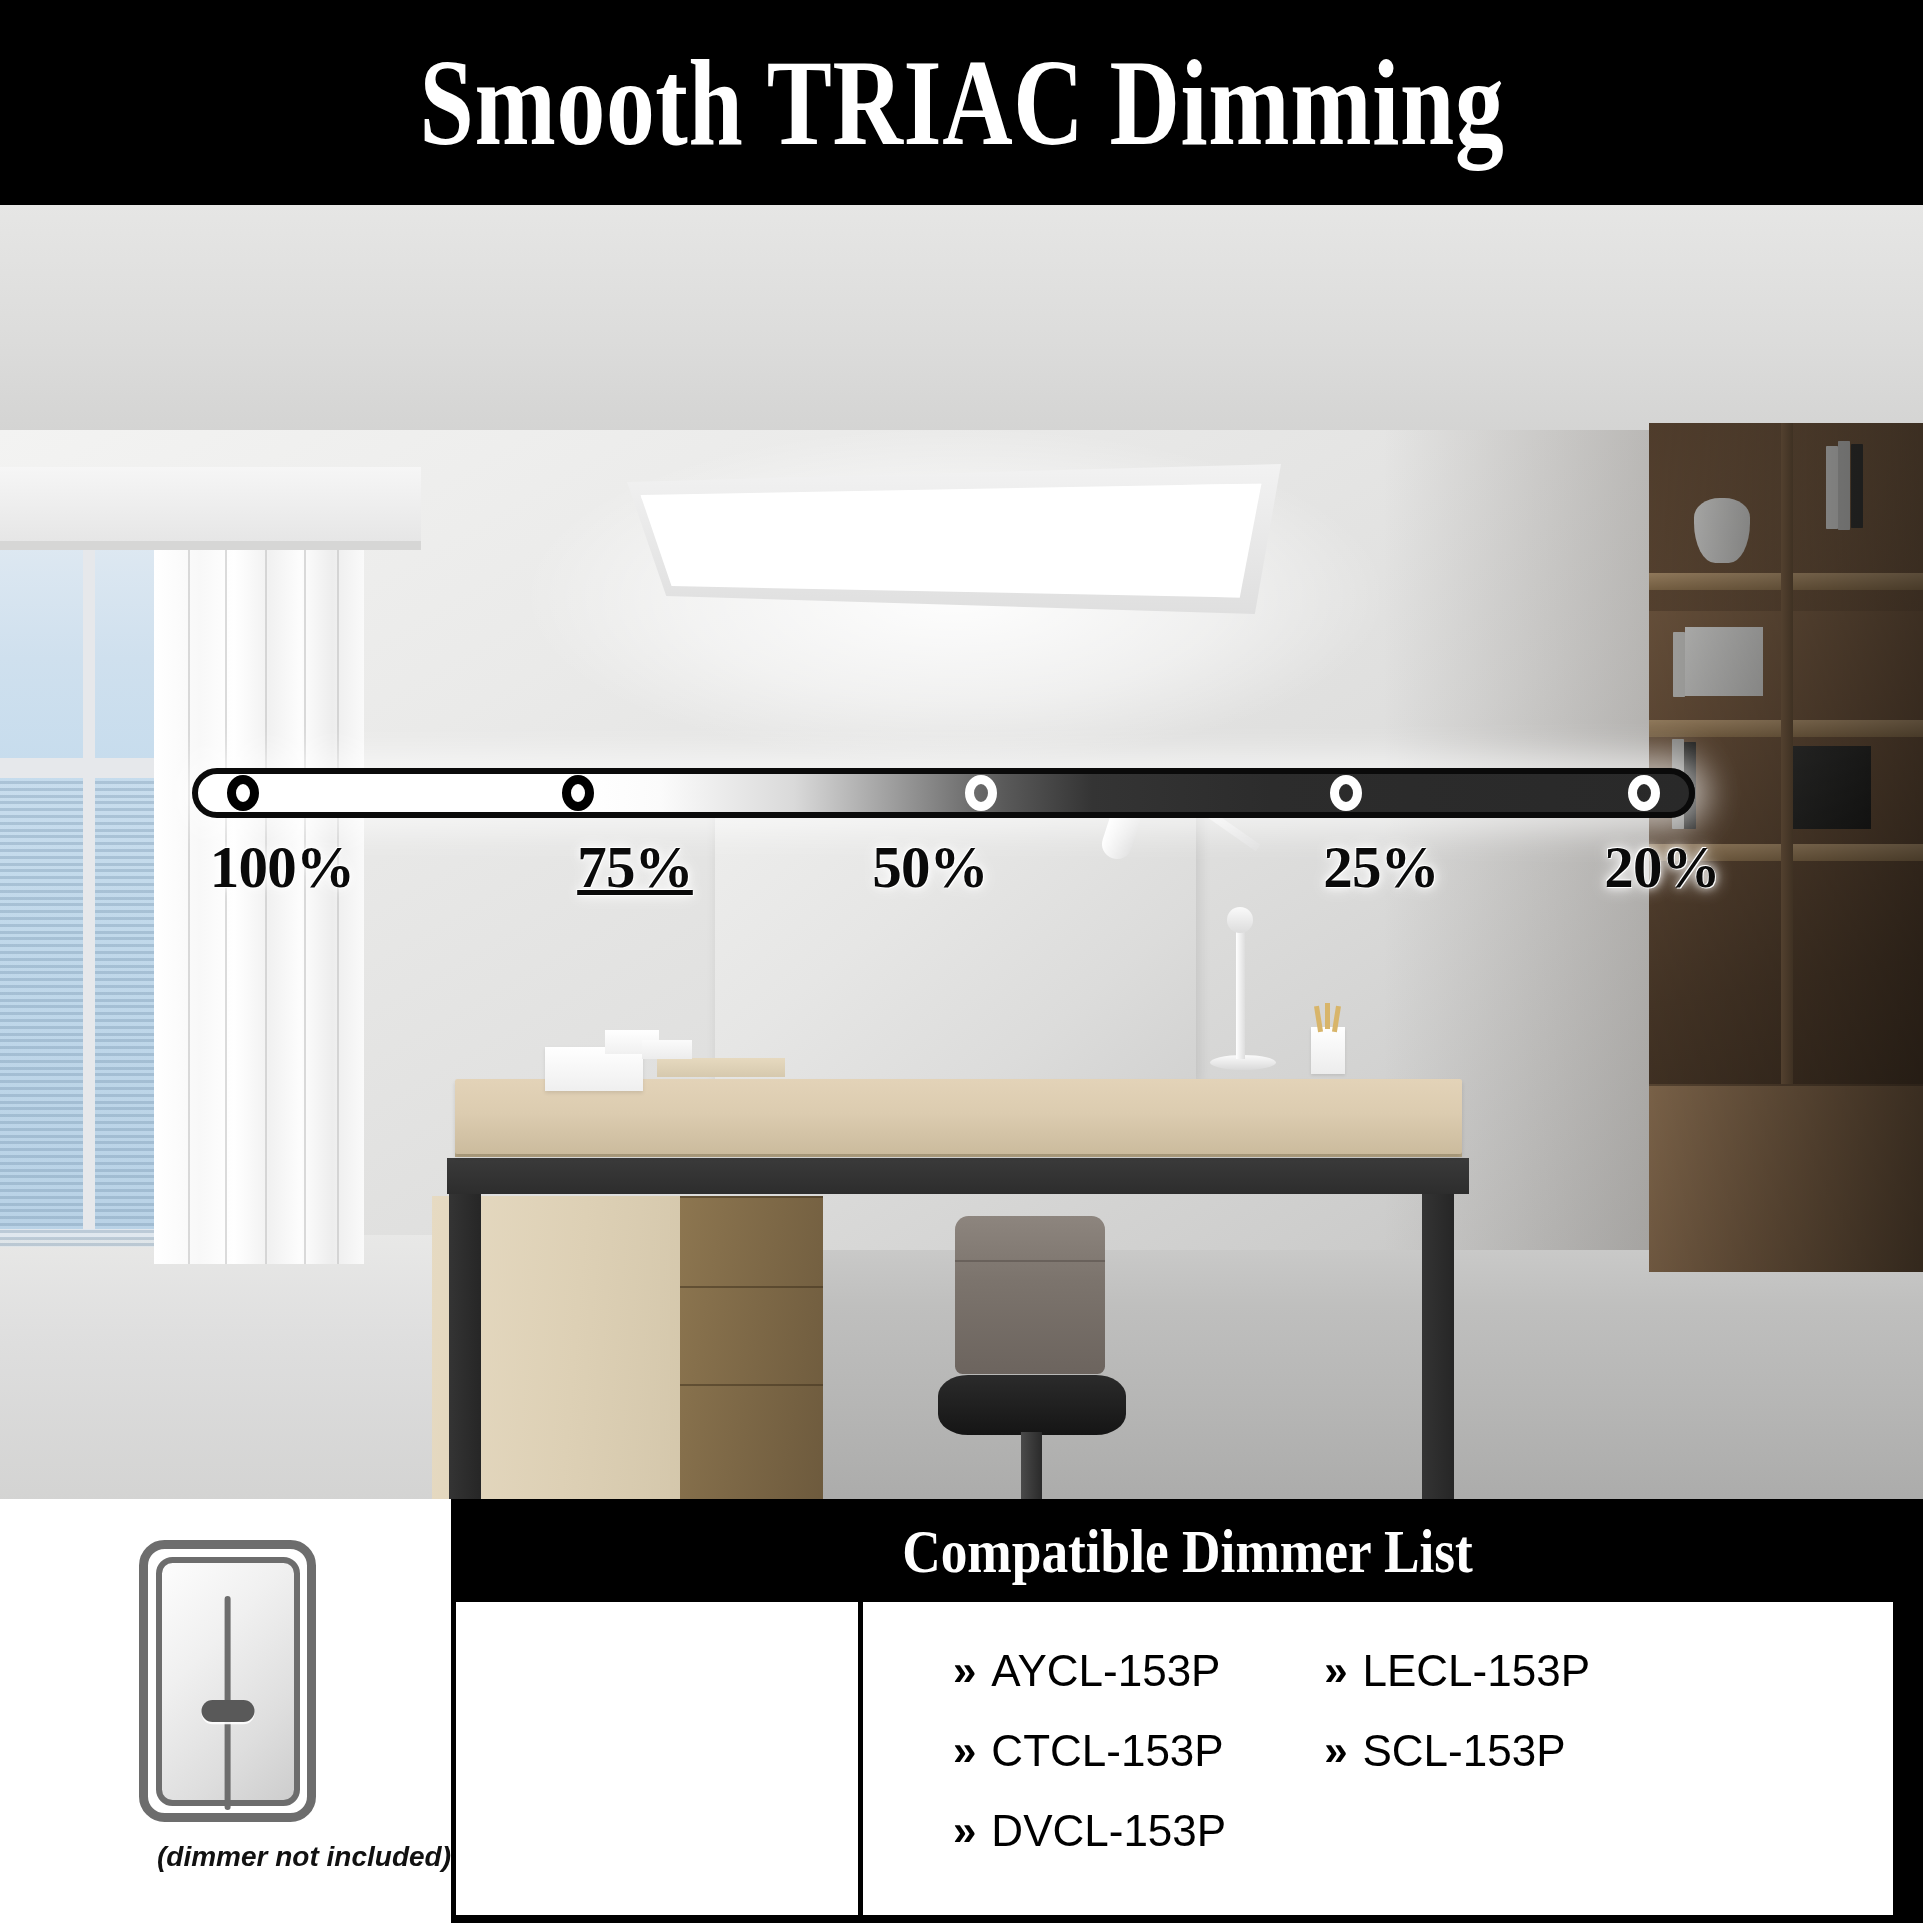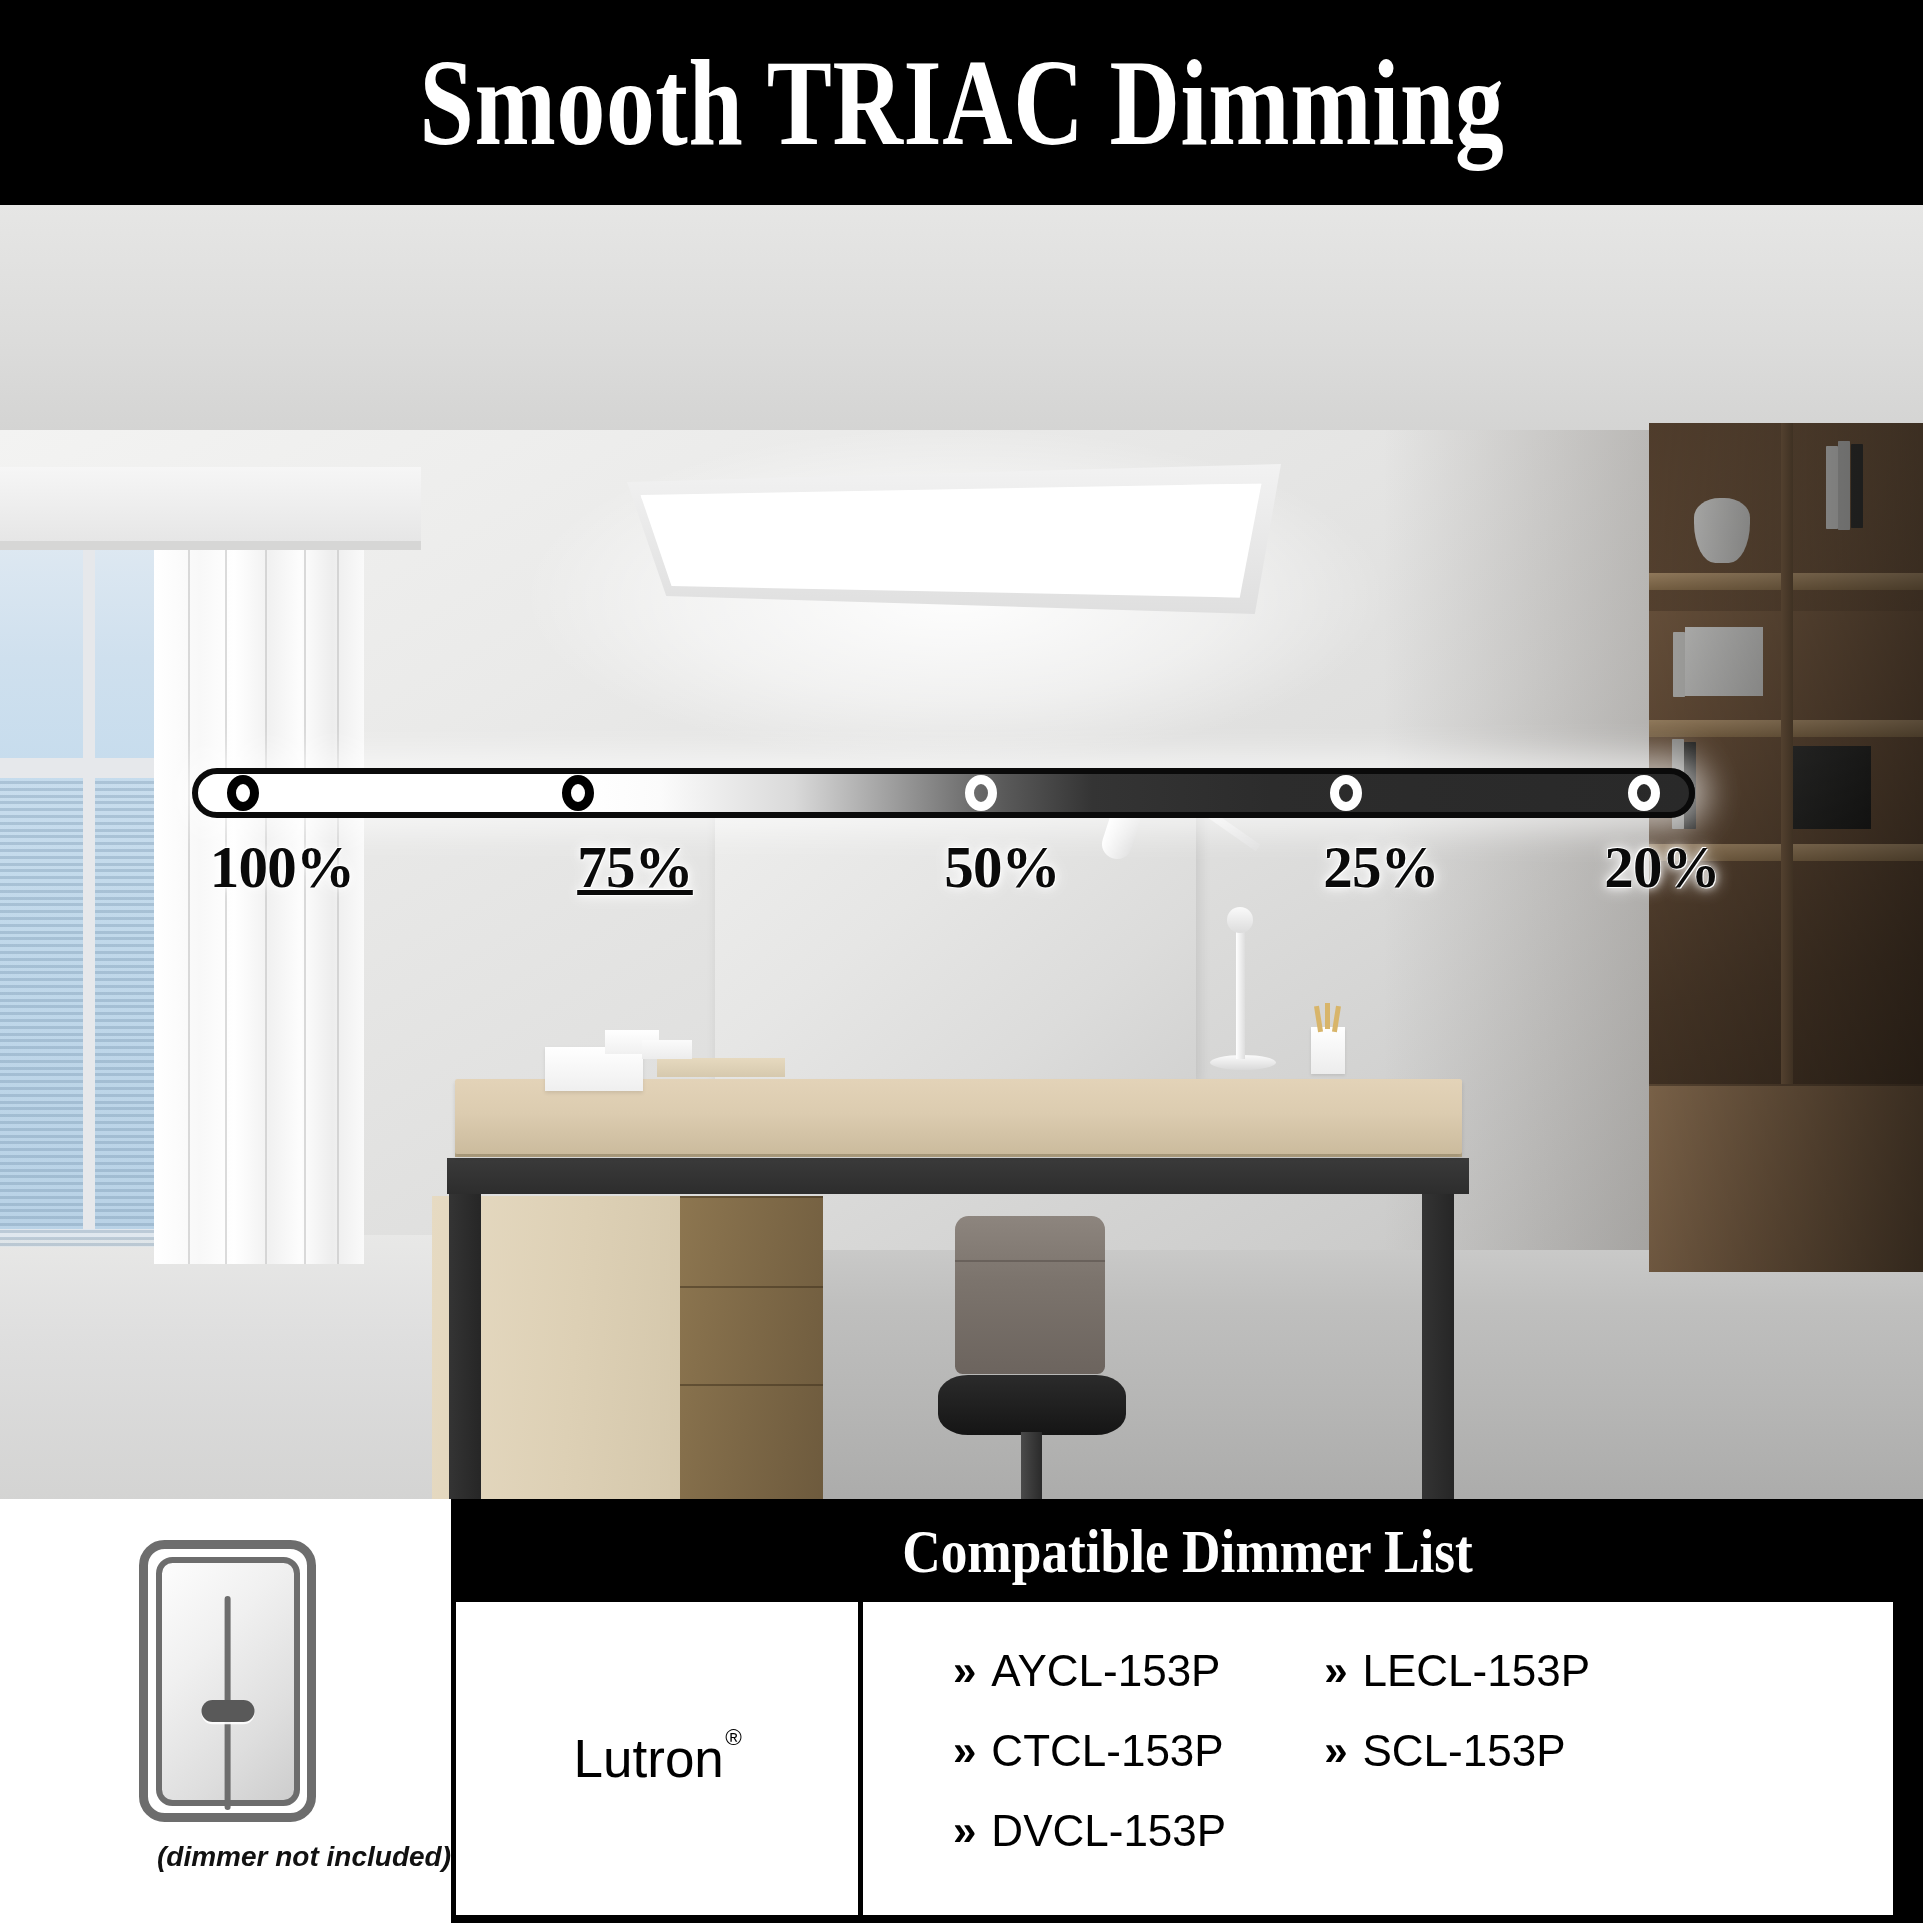--- a/index.html
+++ b/index.html
@@ -491,21 +491,21 @@
       <div class="knob" style="left:3.0%"></div>
       <div class="knob" style="left:25.5%"></div>
       <div class="knob light" style="left:52.5%"></div>
       <div class="knob light" style="left:77.0%"></div>
       <div class="knob light" style="left:97.0%"></div>
     </div>
   </div>
 
   <div class="pct-label" style="left:282px;">100%</div>
   <div class="pct-label" style="left:635px;text-decoration:underline;">75%</div>
-  <div class="pct-label" style="left:1002px;">50%</div>
+  <div class="pct-label" style="left:930px;">50%</div>
   <div class="pct-label" style="left:1345px;margin-left:36px;">25%</div>
   <div class="pct-label" style="left:1662px;">20%</div>
 
   <div class="bottom">
 
     <div class="switch-col">
       <div class="switch">
         <div class="switch-outer"></div>
         <div class="switch-inner">
           <div class="switch-track"></div>
@@ -514,25 +514,20 @@
       </div>
       <div class="switch-note">(dimmer not included)</div>
     </div>
 
     <div class="bottom-black"></div>
     <div class="list-title">Compatible Dimmer List</div>
 
     <div class="table-frame">
       <div class="table-divider"></div>
 
-      <div class="brand-cell">
-        <div class="brand-text">
-          <span>Lutron</span><span class="brand-reg">®</span>
-        </div>
-      </div>
 
       <div class="models-cell">
         <div class="models-col">
           <div class="model-row">
             <span class="chev">»</span>
             <span class="model-text">AYCL-153P</span>
           </div>
           <div class="model-row">
             <span class="chev">»</span>
             <span class="model-text">CTCL-153P</span>

